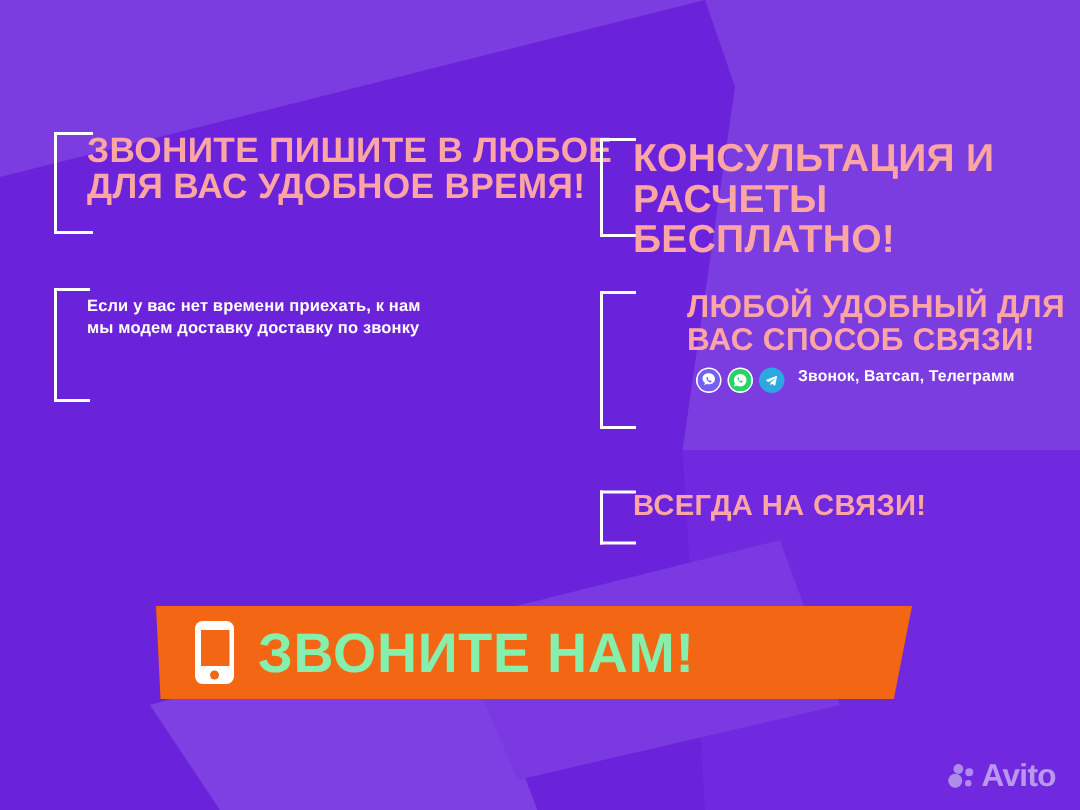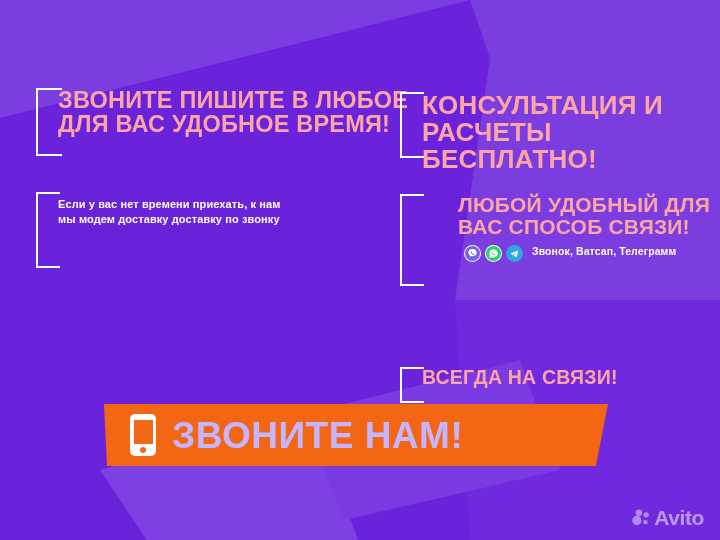--- a/index.html
+++ b/index.html
@@ -68,21 +68,21 @@
   #card-phoneorder .headline{ font-size:20.5px; }
 
   #card-anyway            { left:400px; top:194px; }
   #card-anyway .bracket   { width:24px; height:92px; }
   #card-anyway .headline  { font-size:21px;margin-left:36px; }
 
   #card-delivery            { left:36px;  top:310px; }
   #card-delivery .bracket   { width:24px; height:64px; }
   #card-delivery .headline  { font-size:20.5px; }
 
-  #card-always            { left:400px; top:327px;margin-top:40px; }
+  #card-always            { left:400px; top:327px; }
   #card-always .bracket   { width:24px; height:36px; }
   #card-always .headline  { font-size:19.5px; }
 
   
   .messengers {
     display:flex;
     margin-top:7px;
     margin-left:42px;
   }
   .msg-icon {
@@ -135,21 +135,21 @@
   }
   .phone-icon::after {
     content:"";
     position:absolute;
     left:10px; bottom:3.5px;
     width:6px; height:6px;
     border-radius:50%;
     background:#f26614;
   }
   #cta .cta-text {
-    color:#c4b5fd;
+    color:#86efac;
     font-size:37px;
     font-weight:bold;
     letter-spacing:0.5px;
     line-height:1;
     white-space:nowrap;
   }
 
   
   #watermark {
     position:absolute;

